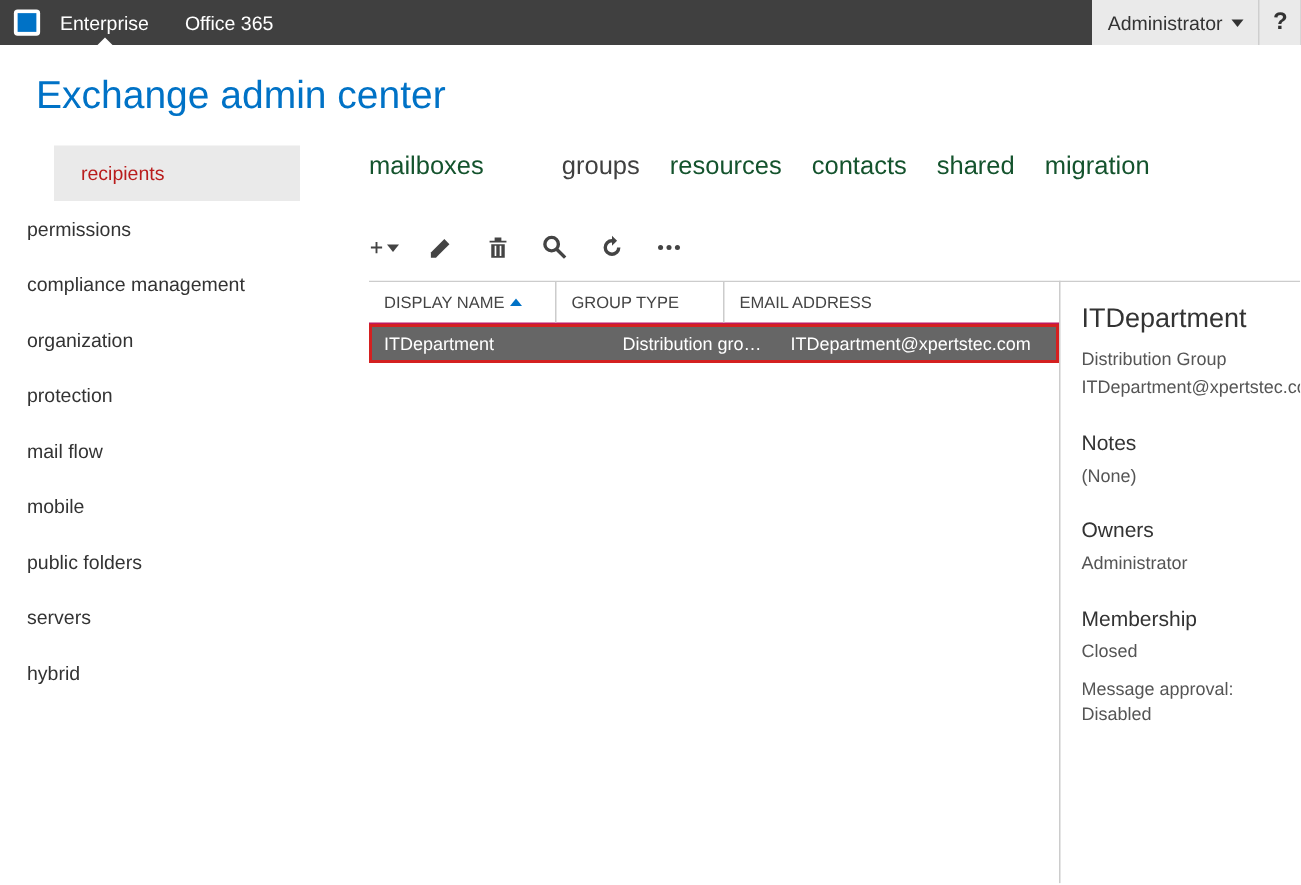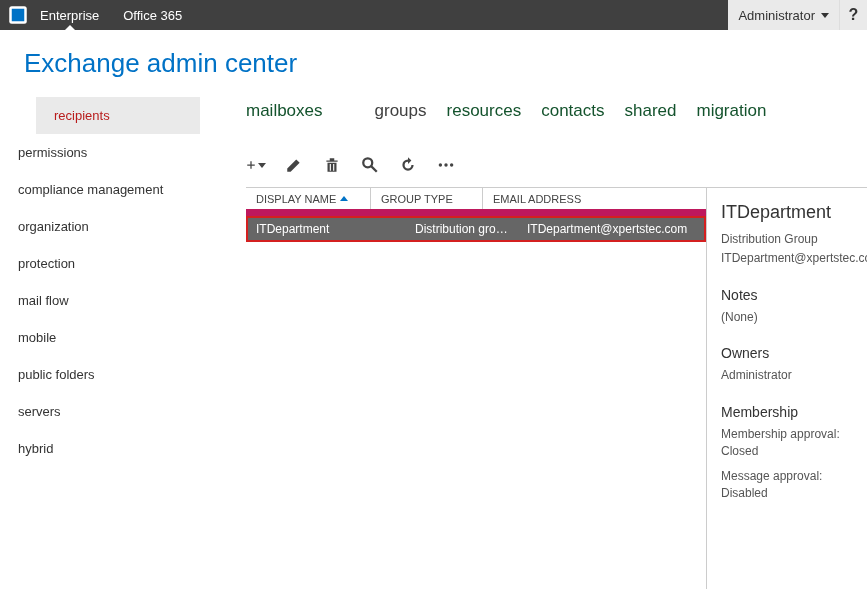--- a/index.html
+++ b/index.html
@@ -24,21 +24,21 @@
     .subtabs { display: flex; gap: 20px; padding: 4px 0 28px 0; font-size: 17px; font-weight: 300; }
     .subtab { color: #14532d; cursor: pointer; }
     .subtab.selected { color: #404040; margin-left: 32px; }
     
     .toolbar { display: flex; gap: 18px; align-items: center; padding: 6px 0 12px 0; }
     .toolbar-btn { width: 20px; height: 20px; display: flex; align-items: center; justify-content: center; cursor: pointer; color: #444; }
     .toolbar svg { width: 18px; height: 18px; }
     
     .content-row { display: flex; flex: 1; overflow: hidden; }
     .table-pane { flex: 0 0 460px; border-top: 1px solid #ccc; }
-    .thead { display: flex; height: 28px; align-items: flex-start; border-bottom: 7px solid #be185d; font-size: 11px; color: #444; }
+    .thead { display: flex; height: 28px; align-items: flex-start; border-bottom: 1px solid #be185d; font-size: 11px; color: #444; }
     .th { padding: 0 10px; border-right: 1px solid #ccc; height: 100%; display: flex; align-items: center; gap: 4px; }
     .th.col-name { width: 125px; }
     .th.col-type { width: 112px; }
     .th.col-email { flex: 1; border-right: none; }
     .trow { display: flex; height: 26px; align-items: center; background: #666; color: #fff; font-size: 12px; border: 2px solid #d42020; }
     .td { padding: 0 8px; overflow: hidden; text-overflow: ellipsis; white-space: nowrap; }
     .td.col-name { width: 123px; }
     .td.col-type { width: 112px; margin-left: 36px; }
     .td.col-email { flex: 1; }
     
@@ -169,20 +169,19 @@
         <div class="details-sub">Distribution Group</div>
         <div class="details-sub">ITDepartment@xpertstec.com</div>
 
         <div class="details-section">Notes</div>
         <div class="details-val">(None)</div>
 
         <div class="details-section">Owners</div>
         <div class="details-val">Administrator</div>
 
         <div class="details-section">Membership</div>
-        <div class="details-val">Membership approval:</div>
         <div class="details-val">Closed</div>
         <div class="details-val" style="margin-top:8px">Message approval:</div>
         <div class="details-val">Disabled</div>
       </div>
     </div>
   </div>
 </div>
 
 </body></html>

